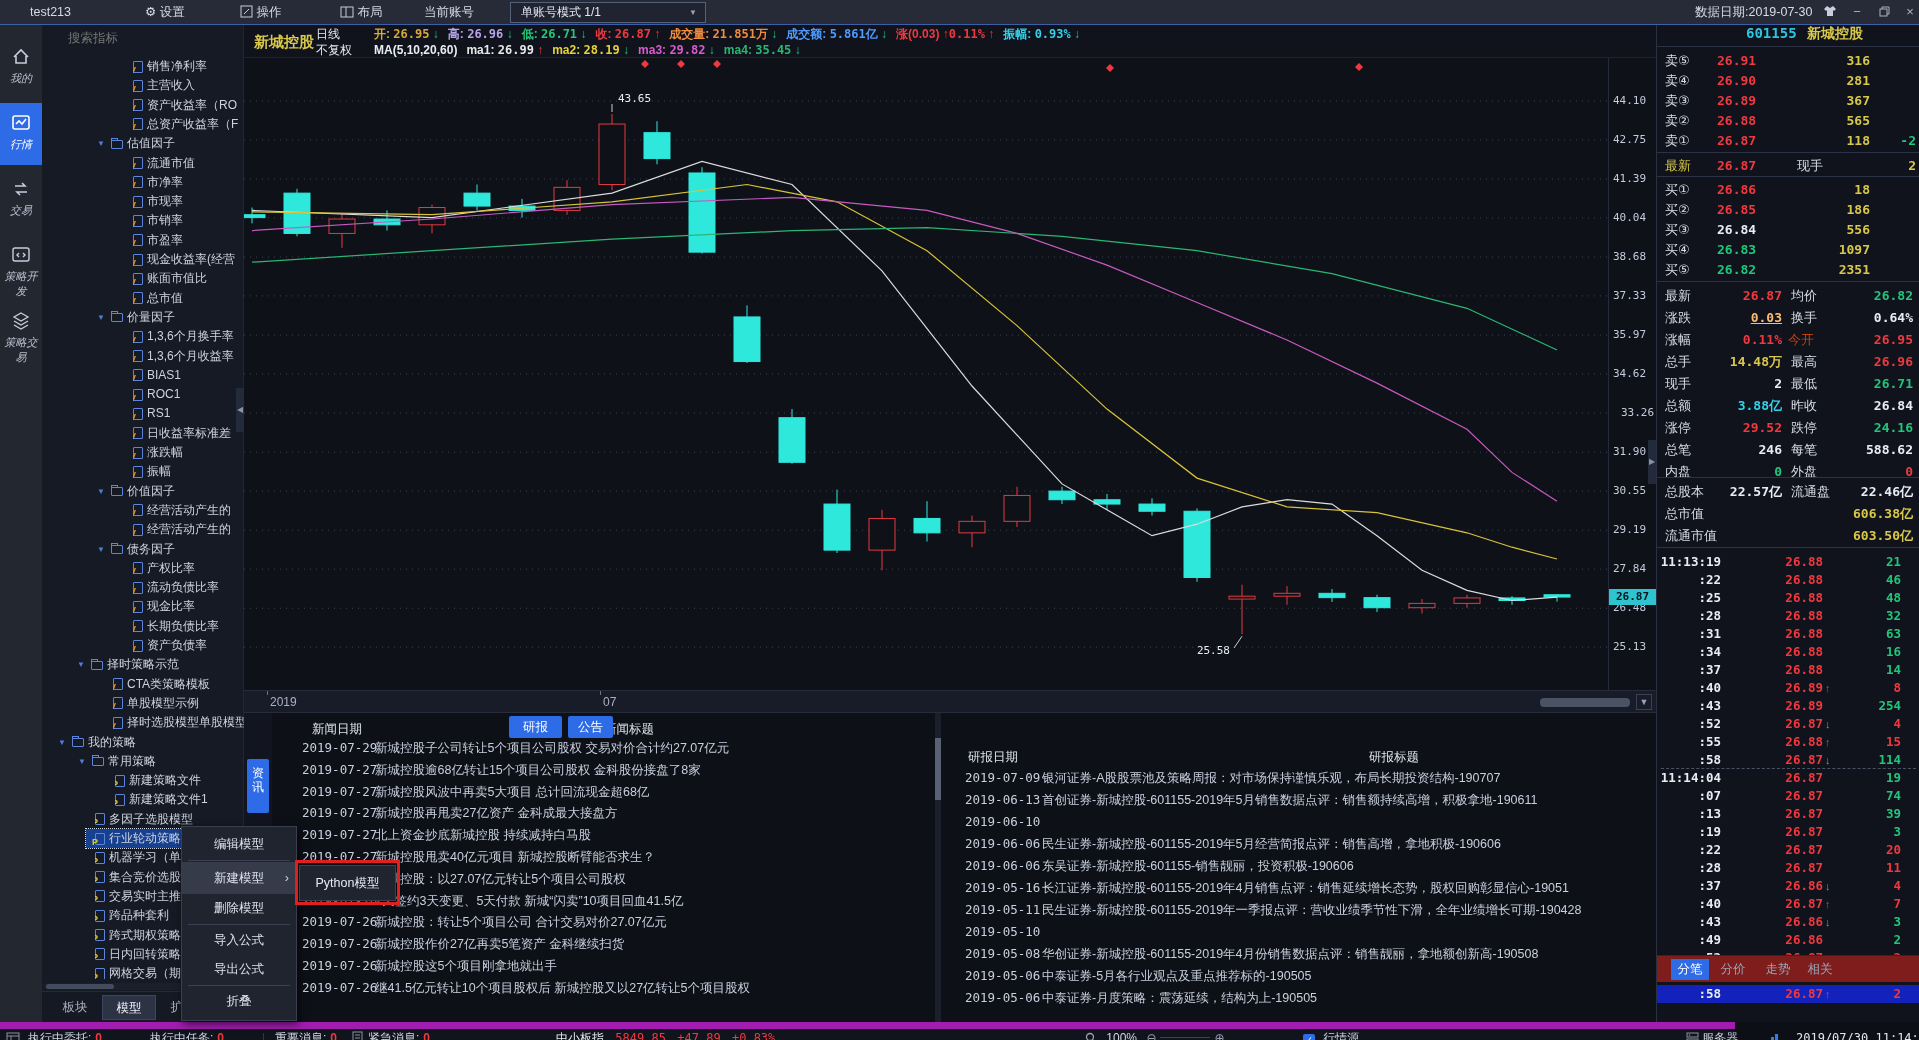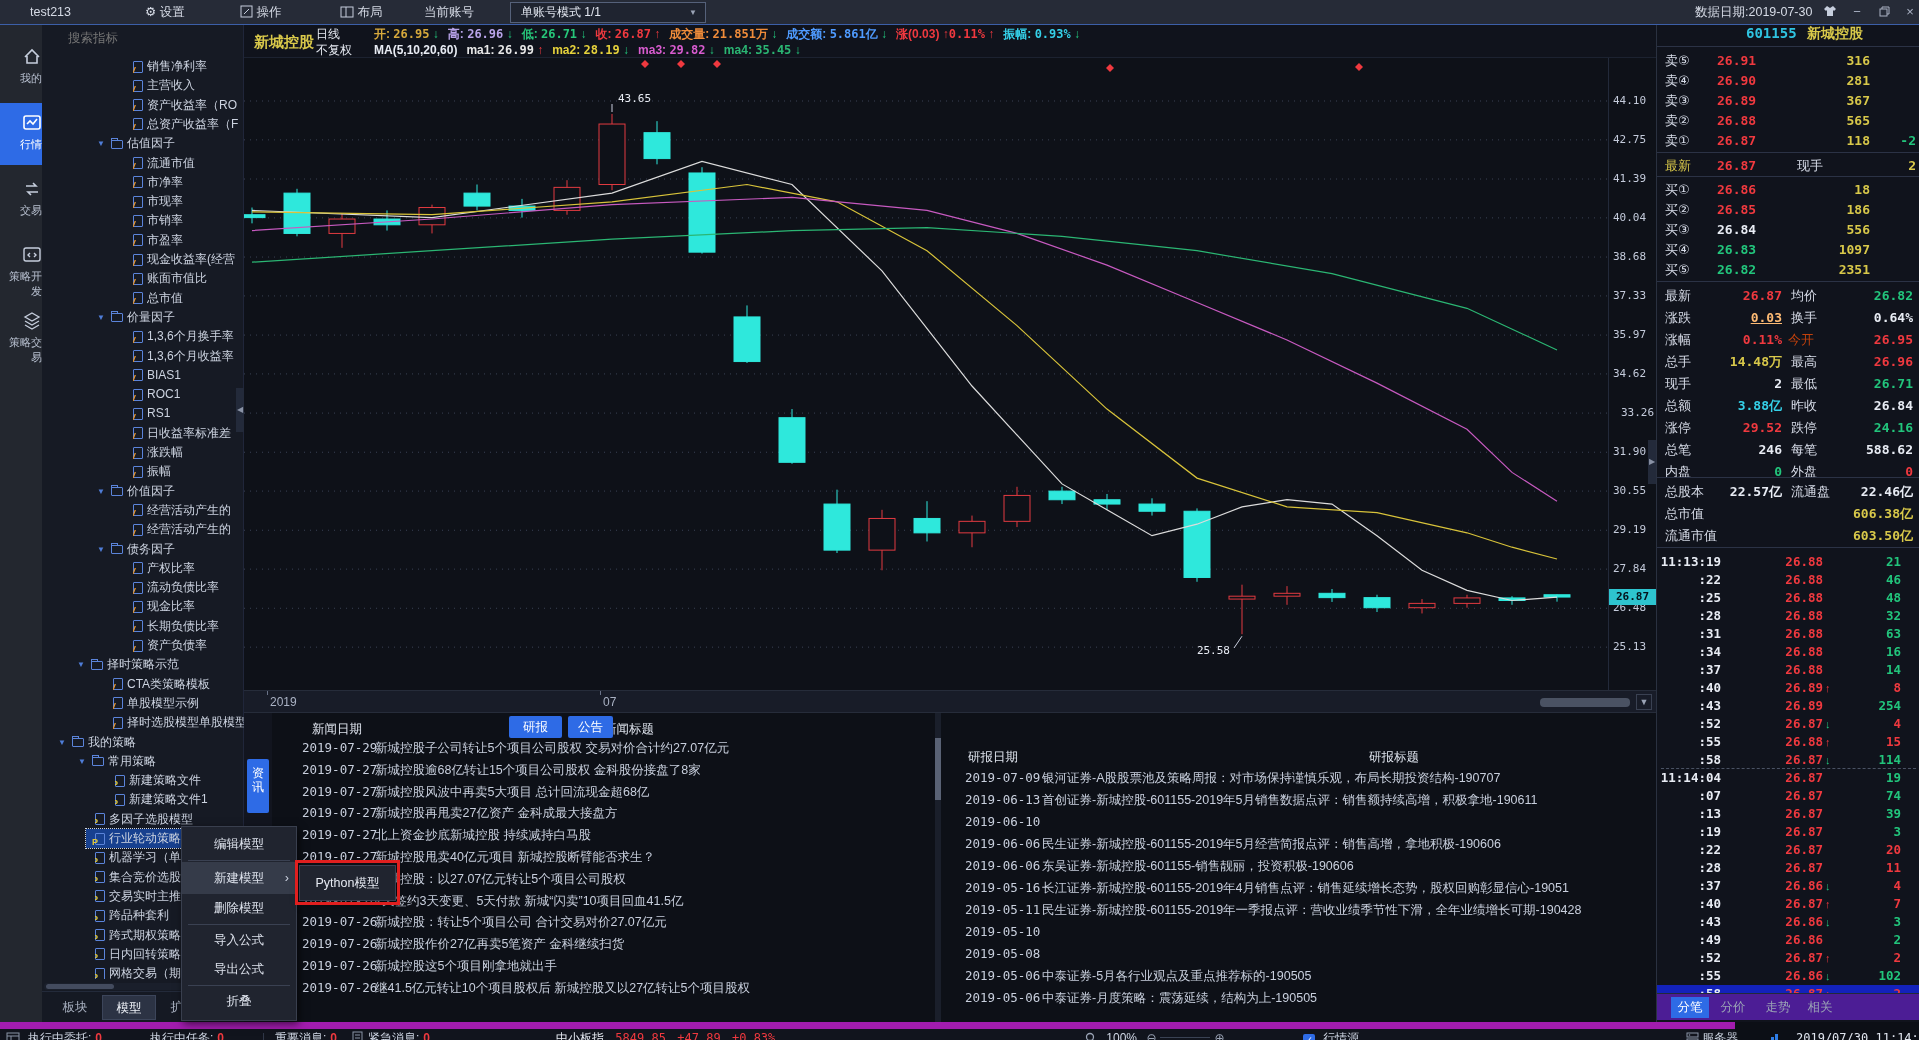--- a/index.html
+++ b/index.html
@@ -9,21 +9,21 @@
   .mono { font-family:"DejaVu Sans Mono",monospace; }
   
   #topbar { left:0; top:0; width:1919px; height:25px; background:#262b37; border-bottom:1px solid #3c5fa8; z-index:30; }
   #topbar .item { position:absolute; top:0; height:24px; line-height:24px; color:#d6dbe6; font-size:12.5px; cursor:default; }
   #acct-dd { position:absolute; left:510px; top:2px; width:196px; height:21px; border:1px solid #55617a; background:#1f2430;
     color:#e2e7f0; line-height:19px; padding-left:10px; }
   #acct-dd .caret { position:absolute; right:8px; top:0; font-size:8px; color:#9aa3b5; }
   .winbtn { position:absolute; top:0; height:24px; line-height:24px; color:#aab2c4; text-align:center; width:24px; font-size:13px; }
   
   #rail { left:0; top:25px; width:42px; height:997px; background:#23272f; z-index:5; }
-  .rail-item { position:absolute; left:0; width:42px; height:62px; text-align:right; color:#b8c0d0; cursor:pointer; }
+  .rail-item { position:absolute; left:0; width:42px; height:62px; text-align:center; color:#b8c0d0; cursor:pointer;font-style:italic; }
   .rail-item svg { margin-top:10px; }
   .rail-item .rlabel { font-size:11px; display:block; margin-top:1px; }
   .rail-item.active { background:#2e6be6; color:#fff; }
   
   #sidebar { left:42px; top:25px; width:202px; height:997px; background:#161a24; border-right:1px solid #20263a; z-index:5; }
   #search { position:absolute; left:4px; top:3px; width:194px; height:20px; background:#161a24; border:none; outline:none;
     color:#8a93a6; font-size:12.5px; padding-left:22px; }
   #search-ico { position:absolute; left:6px; top:7px; }
   #tree { position:absolute; left:0; top:28px; width:202px; height:926px; overflow:hidden; }
   .trow { position:absolute; height:19px; line-height:19px; white-space:nowrap; overflow:hidden; right:0; cursor:pointer;
@@ -84,21 +84,21 @@
   .obrow .x { position:absolute; left:215px; width:44px; text-align:right; font-weight:bold; }
   .strow { position:absolute; left:0; width:263px; height:22px; line-height:22px; font-size:13px; }
   .strow span { position:absolute; }
   .tickrow { position:absolute; left:0; width:263px; height:18px; line-height:18px; font-size:12.5px; cursor:pointer; }
   .tickrow .t { position:absolute; left:0; width:64px; text-align:right; color:#e8ecf4; font-weight:bold; }
   .tickrow .p { position:absolute; left:100px; width:66px; text-align:right; font-weight:bold; }
   .tickrow .a { position:absolute; left:168px; width:12px; font-size:11px; }
   .tickrow .v { position:absolute; left:190px; width:54px; text-align:right; font-weight:bold; }
   .tickrow.hl { background:#1322bb; }
   #tick-sep { position:absolute; left:4px; width:255px; border-top:1px dashed #4a5263; }
-  #q-tabs { position:absolute; left:0; top:968px; width:263px; height:27px; background:#4c1d95; border-top:1px solid #232a3a; }
+  #q-tabs { position:absolute; left:0; top:930px; width:263px; height:27px; background:#7f1d1d; border-top:1px solid #232a3a; }
   .q-tab { position:absolute; top:3px; height:21px; line-height:21px; width:38px; text-align:center; color:#9aa3b5; font-size:12.5px; cursor:pointer; }
   .q-tab.active { background:#2e6be6; color:#fff; }
   .panel-handle { position:absolute; width:8px; height:44px; background:#232a3a; color:#8a93a6; font-size:8px;
     line-height:44px; text-align:center; z-index:6; cursor:pointer; }
   
   #statusbar { left:0; top:1022px; width:1735px; height:18px; background:#11141d; border-top:7px solid #a21caf; z-index:30; font-size:12px; }
   #statusbar .s { position:absolute; top:0; height:18px; line-height:18px; white-space:nowrap; }
   .zero { color:#f0393f; font-weight:bold; margin-left:4px; }
   .red { color:#f0393f; }
   .sigbar { display:inline-block; width:3px; background:#2e7de6; margin-right:1px; vertical-align:bottom; }
@@ -679,20 +679,21 @@
         </div>
         <div class="drow" style="left: 721px; width: 691px; top: 186px;">
           <span class="d mono">2019-05-11</span>
           <span style="position:absolute;left:77px">民生证券-新城控股-601155-2019年一季报点评：营收业绩季节性下滑，全年业绩增长可期-190428</span>
         </div>
         <div class="drow" style="left: 721px; width: 691px; top: 208px;">
           <span class="d mono">2019-05-10</span>
         </div>
         <div class="drow" style="left: 721px; width: 691px; top: 230px;">
           <span class="d mono">2019-05-08</span>
+          <span style="position:absolute;left:77px">华创证券-新城控股-601155-2019年4月份销售数据点评：销售靓丽，拿地额创新高-190508</span>
         </div>
         <div class="drow" style="left: 721px; width: 691px; top: 252px;">
           <span class="d mono">2019-05-06</span>
           <span style="position:absolute;left:77px">中泰证券-5月各行业观点及重点推荐标的-190505</span>
         </div>
         <div class="drow" style="left: 721px; width: 691px; top: 274px;">
           <span class="d mono">2019-05-06</span>
           <span style="position:absolute;left:77px">中泰证券-月度策略：震荡延续，结构为上-190505</span>
         </div>
       </div>

